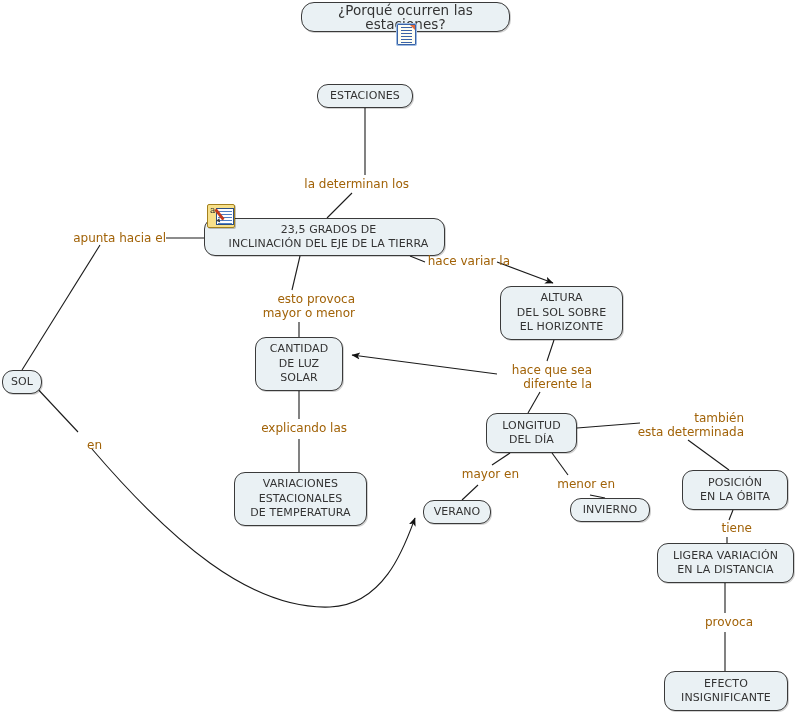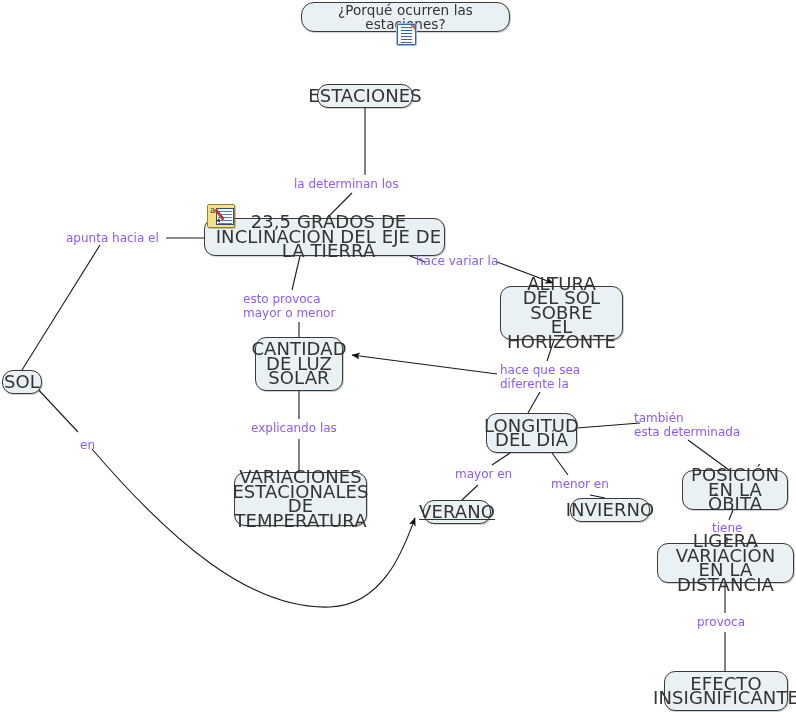--- a/index.html
+++ b/index.html
@@ -25,40 +25,40 @@
     height: 712px;
     pointer-events: none;
   }
   .node {
     position: absolute;
     box-sizing: border-box;
     background: #eaf1f4;
     border: 1px solid #3a3a3a;
     border-radius: 11px;
     color: #333333;
-    font-size: 18px;
+    font-size: 11px;
     line-height: 14.5px;
     text-align: center;
     display: flex;
     align-items: center;
     justify-content: center;
     white-space: pre-line;
     box-shadow: 1px 1px 0 rgba(0,0,0,0.18);
     letter-spacing: 0.1px;
   }
   .node.root {
     font-size: 13.5px;
     border-radius: 13px;
   }
   .link-label {
     position: absolute;
-    color: #8b5cf6;
+    color: #a16207;
     font-size: 12px;
     line-height: 14px;
-    text-align: left;
+    text-align: right;
     white-space: pre-line;
     background: transparent;
   }
   .note-icon {
     position: absolute;
     width: 26px;
     height: 22px;
     background: #f7e08a;
     border: 1px solid #a3801e;
     border-radius: 2px;
@@ -217,21 +217,21 @@
 
   <div class="node" style="left:2px;top:370px;width:40px;height:24px;">SOL</div>
 
   <div class="node" style="left:486px;top:413px;width:91px;height:40px;">LONGITUD
 DEL DÍA</div>
 
   <div class="node" style="left:234px;top:472px;width:133px;height:54px;">VARIACIONES
 ESTACIONALES
 DE TEMPERATURA</div>
 
-  <div class="node" style="left:423px;top:500px;width:68px;height:24px;text-decoration:underline;">VERANO</div>
+  <div class="node" style="left:423px;top:500px;width:68px;height:24px;">VERANO</div>
 
   <div class="node" style="left:570px;top:498px;width:80px;height:24px;">INVIERNO</div>
 
   <div class="node" style="left:682px;top:470px;width:106px;height:40px;">POSICIÓN
 EN LA ÓBITA</div>
 
   <div class="node" style="left:657px;top:543px;width:137px;height:40px;">LIGERA VARIACIÓN
 EN LA DISTANCIA</div>
 
   <div class="node" style="left:664px;top:671px;width:124px;height:40px;">EFECTO

